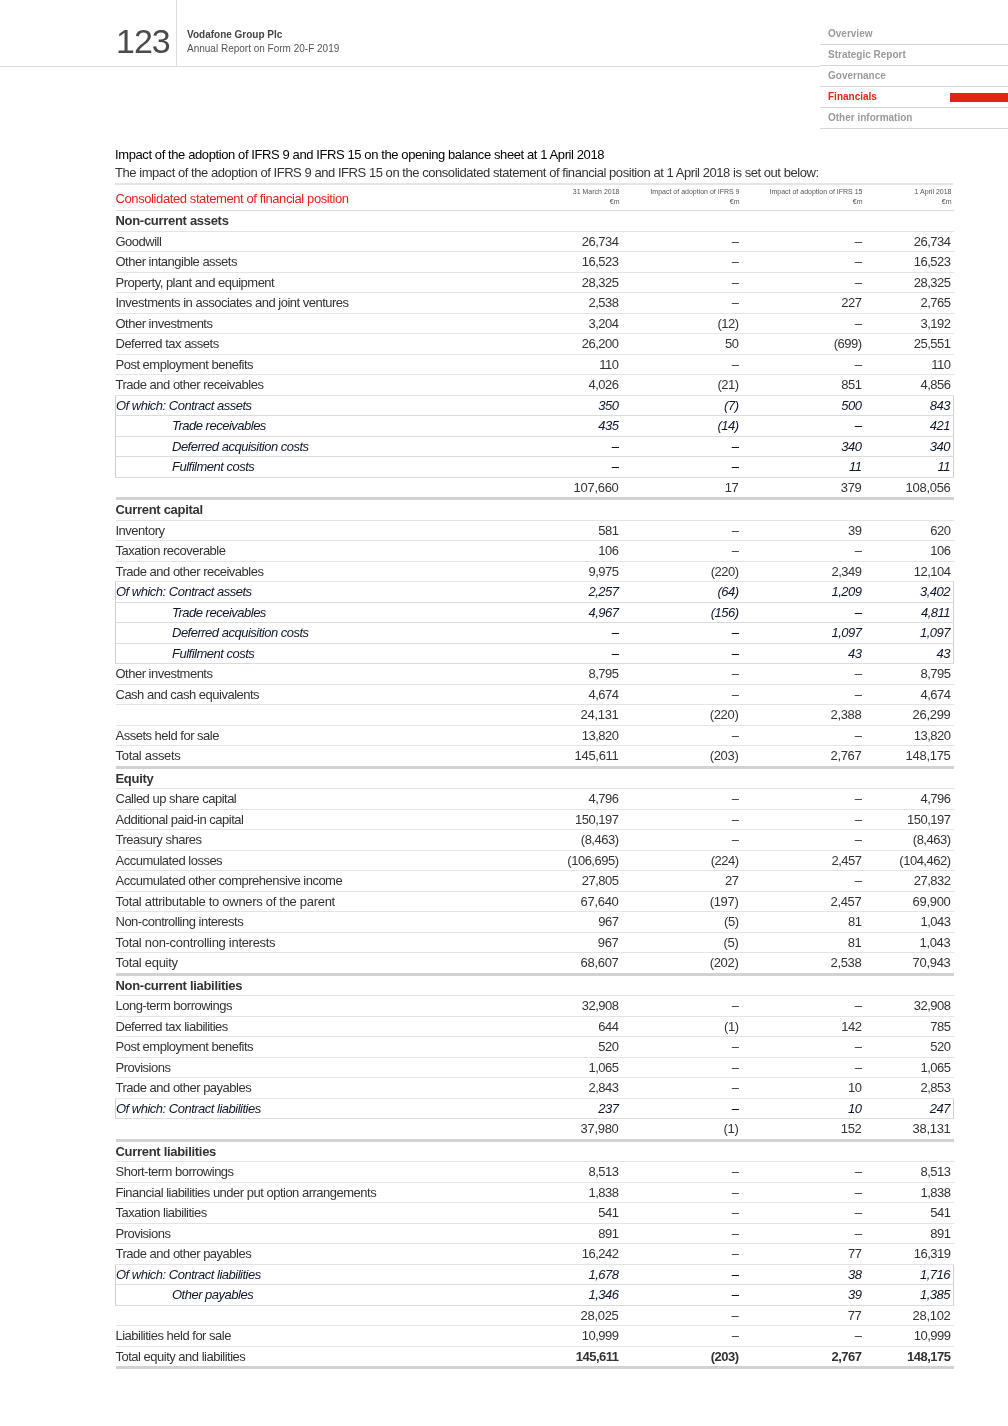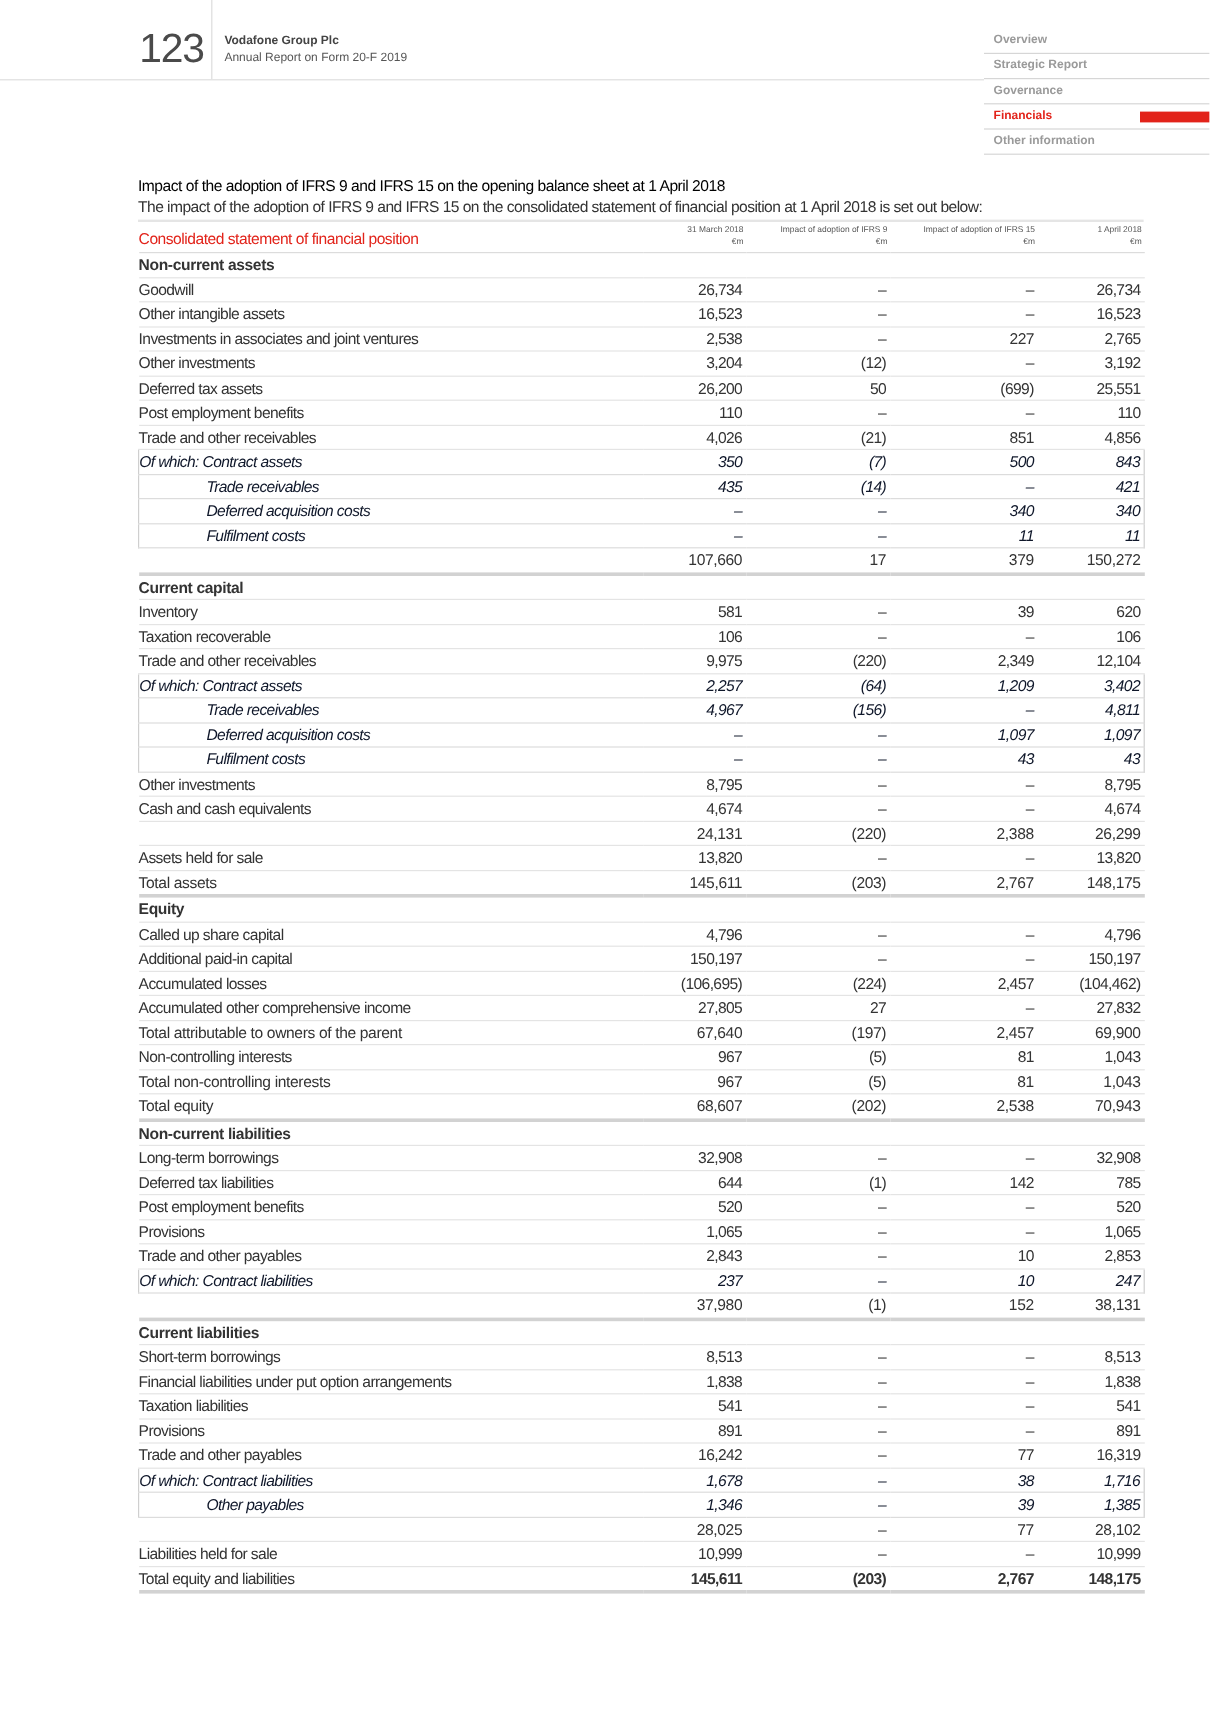--- a/index.html
+++ b/index.html
@@ -109,20 +109,27 @@
           <td class="num">26,734</td>
         </tr>
         <tr class="normal">
           <td class="lbl">Other intangible assets</td>
           <td class="num">16,523</td>
           <td class="num">–</td>
           <td class="num">–</td>
           <td class="num">16,523</td>
         </tr>
         <tr class="normal">
+          <td class="lbl">Property, plant and equipment</td>
+          <td class="num">28,325</td>
+          <td class="num">–</td>
+          <td class="num">–</td>
+          <td class="num">28,325</td>
+        </tr>
+        <tr class="normal">
           <td class="lbl">Investments in associates and joint ventures</td>
           <td class="num">2,538</td>
           <td class="num">–</td>
           <td class="num">227</td>
           <td class="num">2,765</td>
         </tr>
         <tr class="normal">
           <td class="lbl">Other investments</td>
           <td class="num">3,204</td>
           <td class="num">(12)</td>
@@ -176,21 +183,21 @@
           <td class="num">–</td>
           <td class="num">–</td>
           <td class="num">11</td>
           <td class="num">11</td>
         </tr>
         <tr class="bold thickbottom">
           <td class="lbl"></td>
           <td class="num">107,660</td>
           <td class="num">17</td>
           <td class="num">379</td>
-          <td class="num">150,272</td>
+          <td class="num">108,056</td>
         </tr>
         <tr class="heading">
           <td class="lbl">Current capital</td>
           <td class="num"></td>
           <td class="num"></td>
           <td class="num"></td>
           <td class="num"></td>
         </tr>
         <tr class="normal">
           <td class="lbl">Inventory</td>
@@ -291,20 +298,27 @@
           <td class="num">4,796</td>
         </tr>
         <tr class="normal">
           <td class="lbl">Additional paid-in capital</td>
           <td class="num">150,197</td>
           <td class="num">–</td>
           <td class="num">–</td>
           <td class="num">150,197</td>
         </tr>
         <tr class="normal">
+          <td class="lbl">Treasury shares</td>
+          <td class="num">(8,463)</td>
+          <td class="num">–</td>
+          <td class="num">–</td>
+          <td class="num">(8,463)</td>
+        </tr>
+        <tr class="normal">
           <td class="lbl">Accumulated losses</td>
           <td class="num">(106,695)</td>
           <td class="num">(224)</td>
           <td class="num">2,457</td>
           <td class="num">(104,462)</td>
         </tr>
         <tr class="normal">
           <td class="lbl">Accumulated other comprehensive income</td>
           <td class="num">27,805</td>
           <td class="num">27</td>

